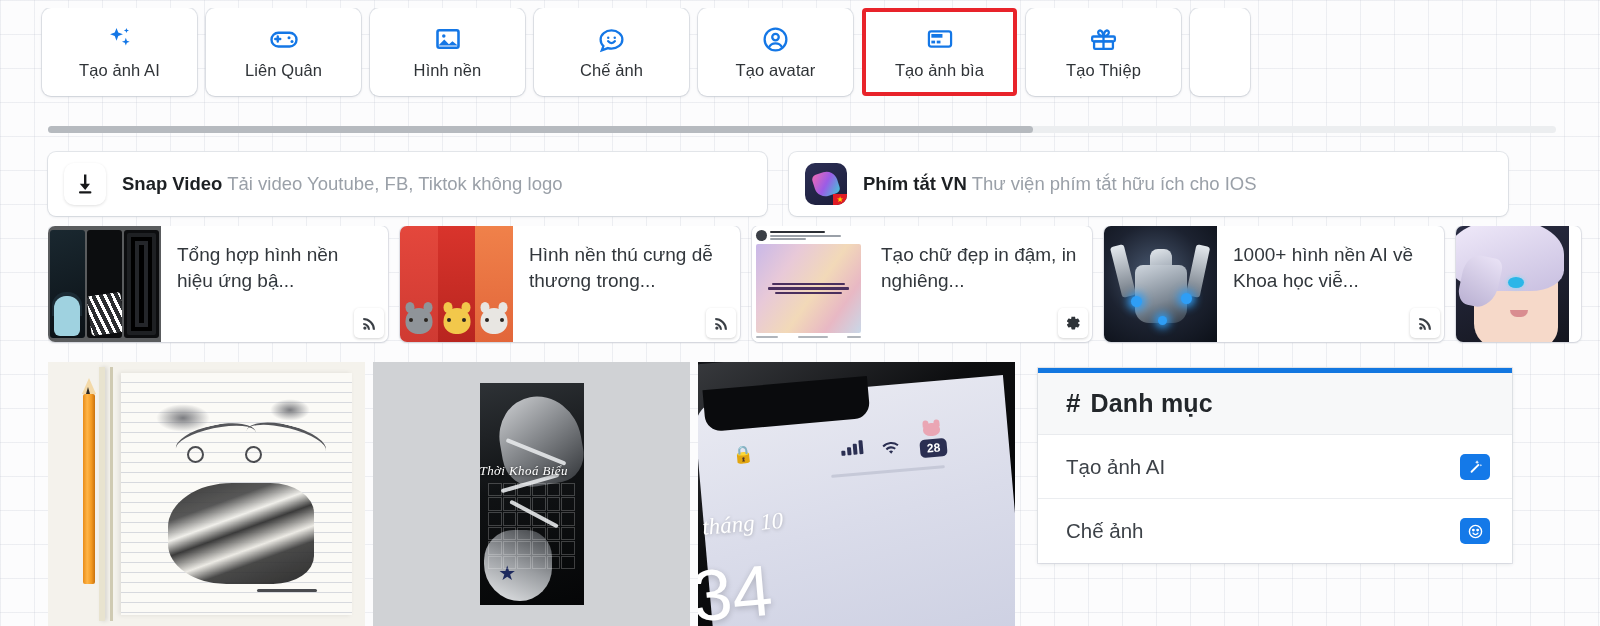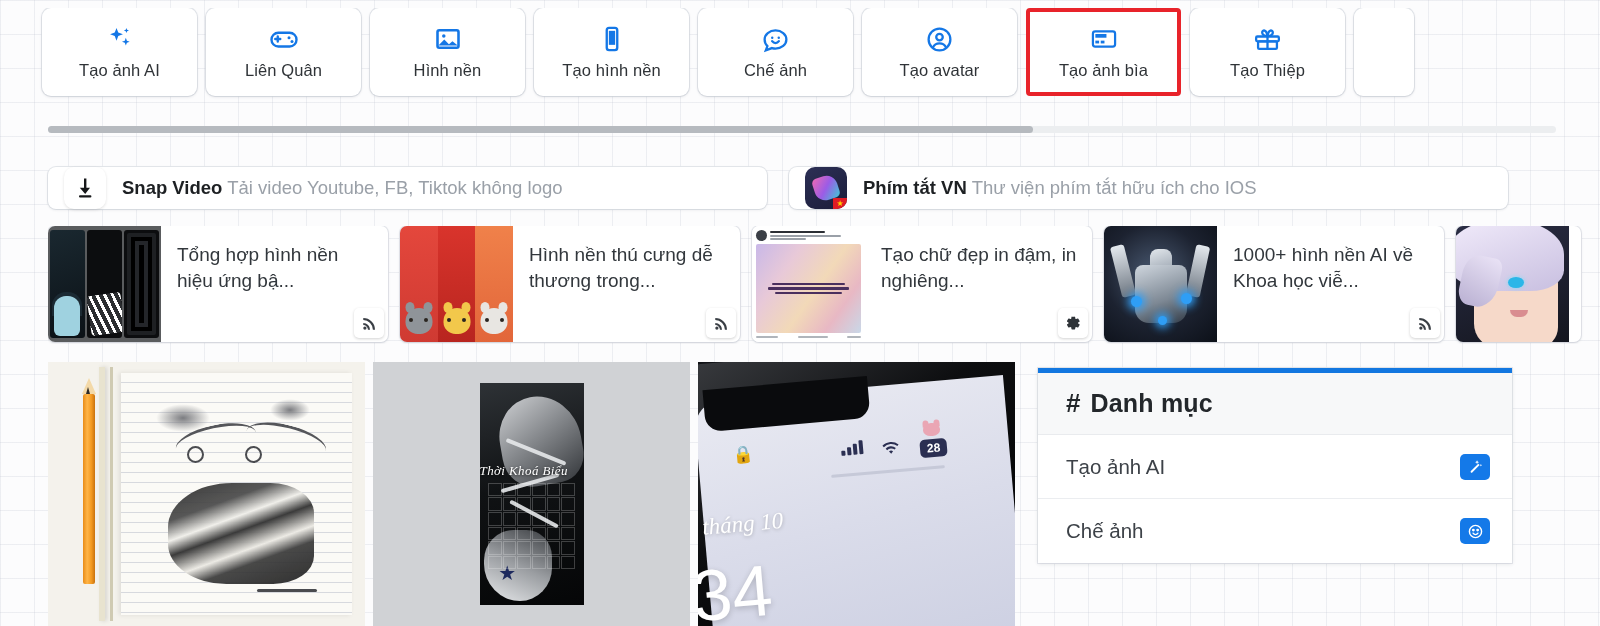--- a/index.html
+++ b/index.html
@@ -70,25 +70,24 @@
   .nav-scrollbar .thumb {
     height: 7px;
     width: 985px;
     background: #b6babf;
     border-radius: 4px;
   }
 
   
   .promo-row {
     position: absolute;
-    left: 48px; top: 145px;
+    left: 48px; top: 152px;
     width: 1460px; height: 64px;
     display: flex;
     gap: 22px;
-    align-items: flex-end;
   }
   .promo-card {
     flex: 1 1 0;
     background: #fff;
     border-radius: 8px;
     box-shadow: 0 1px 3px rgba(30,40,60,0.10), 0 0 0 1px rgba(226,229,234,0.9);
     display: flex;
     align-items: center;
     padding-left: 16px;
     gap: 16px;
@@ -424,29 +423,20 @@
     <span class="ico">
       <svg width="28" height="28" viewBox="0 0 24 24" fill="none" stroke="#1477e6" stroke-width="2.2">
         <rect x="3" y="4.5" width="18" height="15" rx="1.5"></rect>
         <circle cx="8.4" cy="9.4" r="1.5" fill="#1477e6" stroke="none"></circle>
         <path d="M3.8 17.5l5-5 4 4 3-2.6 4.6 3.6" fill="#1477e6" stroke="none"></path>
       </svg>
     </span>
     <span class="nav-label">Hình nền</span>
   </div>
 
-  <div class="nav-card">
-    <span class="ico">
-      <svg width="28" height="28" viewBox="0 0 24 24" fill="none" stroke="#1477e6" stroke-width="2">
-        <rect x="7.5" y="2.5" width="9" height="19" rx="2"></rect>
-        <rect x="9.3" y="5" width="5.4" height="12" fill="#1477e6" stroke="none"></rect>
-      </svg>
-    </span>
-    <span class="nav-label">Tạo hình nền</span>
-  </div>
 
   <div class="nav-card">
     <span class="ico">
       <svg width="29" height="29" viewBox="0 0 24 24" fill="none" stroke="#1477e6" stroke-width="1.9">
         <path d="M21 12c0 4.2-4 7.5-9 7.5-1 0-2-.15-2.9-.42L4 21l1.3-3.5C3.85 16.1 3 14.15 3 12 3 7.8 7 4.5 12 4.5s9 3.3 9 7.5z"></path>
         <circle cx="9.3" cy="10.6" r="1" fill="#1477e6" stroke="none"></circle>
         <circle cx="14.7" cy="10.6" r="1" fill="#1477e6" stroke="none"></circle>
         <path d="M9.2 13.4c.8 1.1 1.8 1.6 2.8 1.6s2-.5 2.8-1.6" stroke-linecap="round"></path>
       </svg>
     </span>

